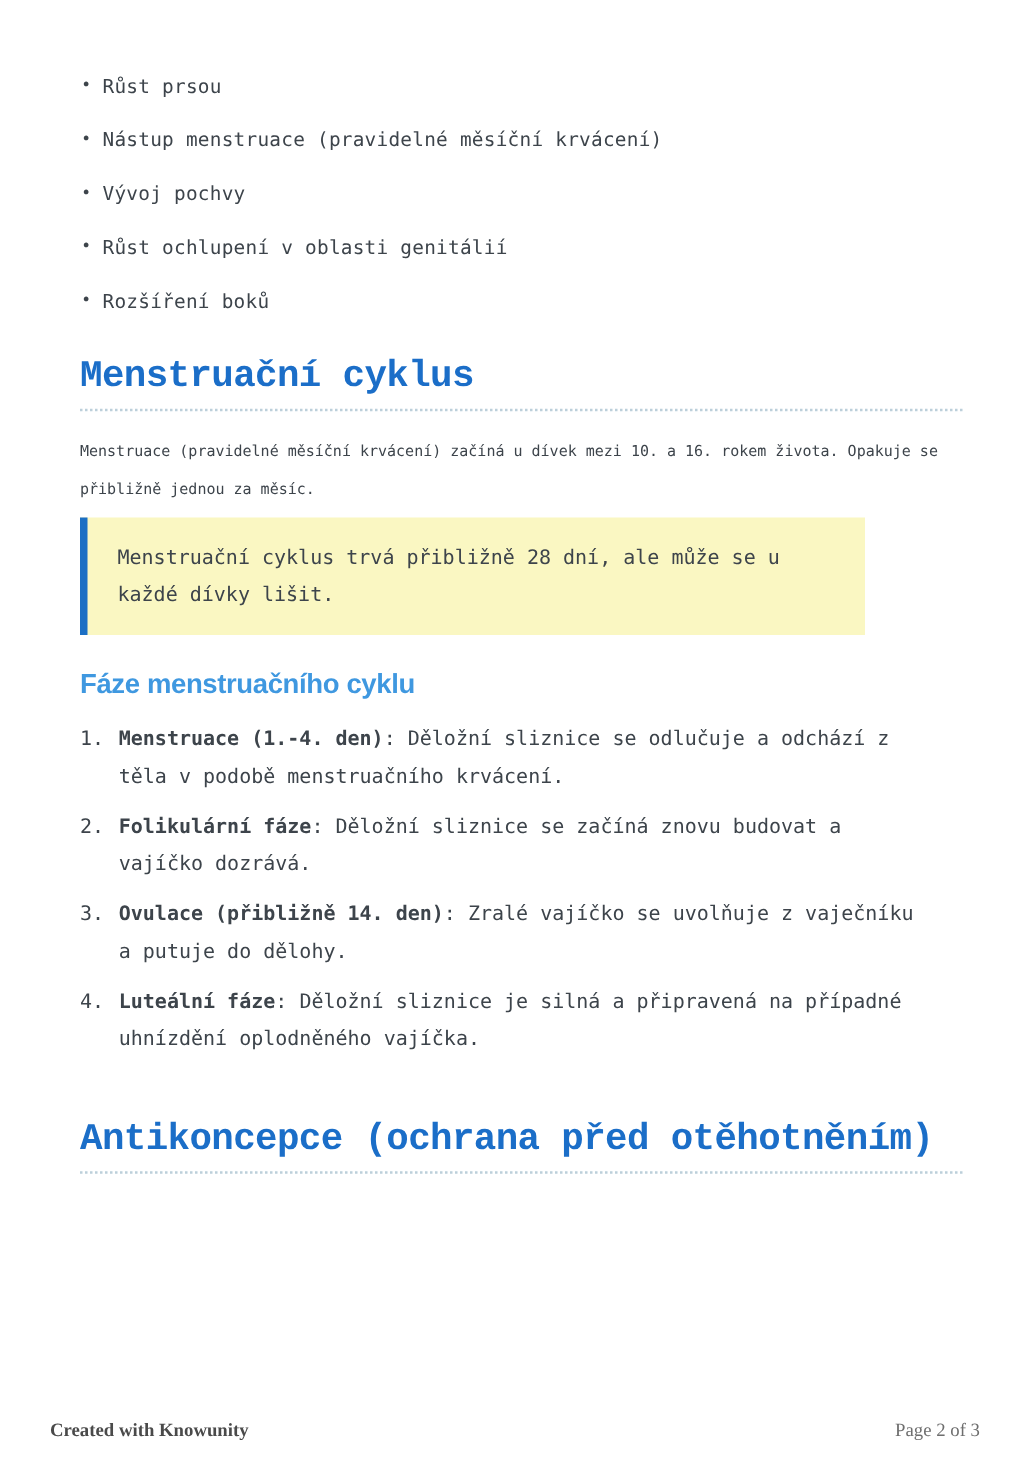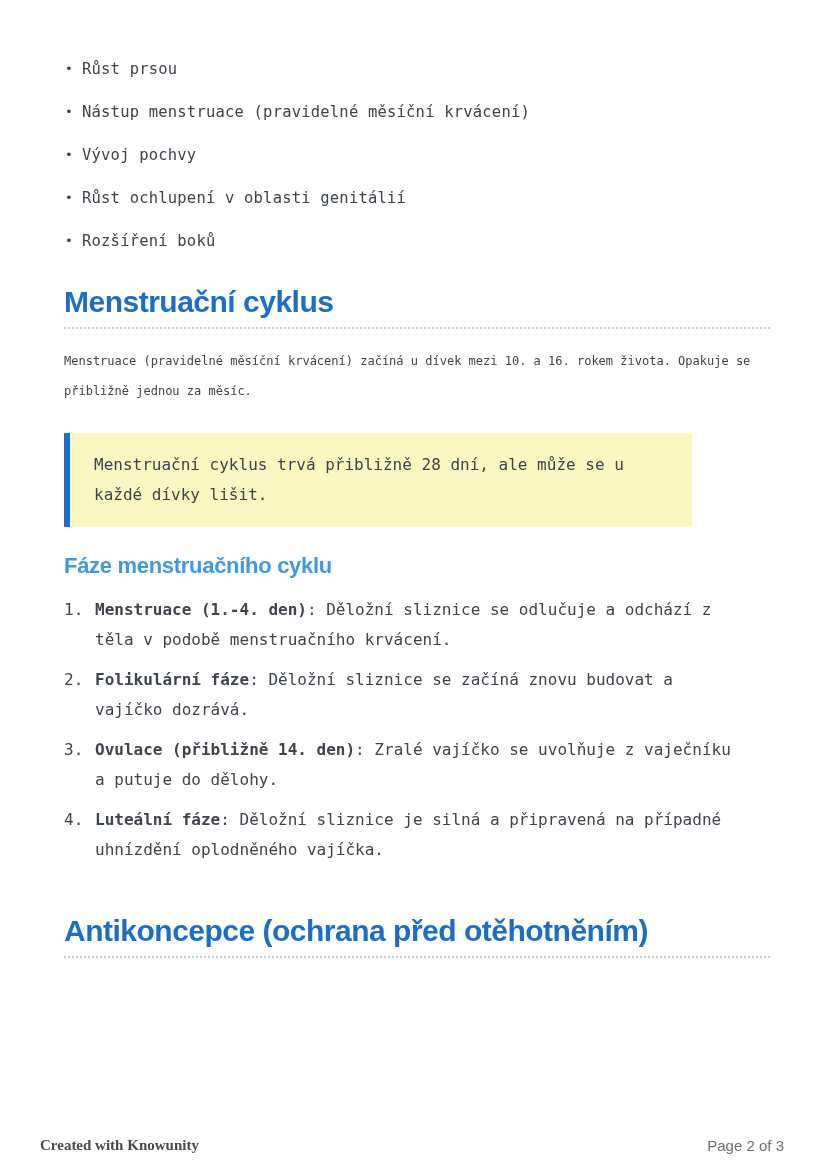--- a/index.html
+++ b/index.html
@@ -30,21 +30,21 @@
     letter-spacing:0.2px;
   }
   ul.bullets li .dot{
     position:absolute;
     left:-17px;top:0;
     font-size:13px;
     color:#3d444b;
   }
   
   h1.doc-h1{
-    font-family:Liberation Sans, sans-serif;
+    font-family:Liberation Mono, monospace;
     font-weight:bold;
     font-size:30px;
     line-height:36px;
     color:#1b6ec8;
     letter-spacing:-0.5px;
     margin:28px 0 0 0;
     padding-bottom:7px;
     border-bottom:2px dotted #bccfda;
   }
   h1.doc-h1.second{margin-top:48px;}
@@ -59,21 +59,21 @@
   }
   p.body-text{
     font-size:12px;
     line-height:30px;
     margin:17px 0 0 0;
     letter-spacing:0;
   }
   p.body-text.last{margin-top:18px;}
   
   .callout{
-    margin-top:27px;
+    margin-top:8px;
     background:#faf7c2;
     border-left:6px solid #1c6fc4;
     box-sizing:border-box;
     width:628px;
     padding:17px 24px 17px 24px;
   }
   .callout .callout-text{
     font-size:16px;
     line-height:30px;
     max-width:620px;
@@ -111,21 +111,21 @@
     justify-content:space-between;
     align-items:flex-start;
   }
   .footer .created{
     font-family:"Liberation Serif", serif;
     font-weight:bold;
     font-size:15px;
     color:#4a4a4a;
   }
   .footer .pagenum{
-    font-family:Liberation Sans, sans-serif;
+    font-family:Liberation Serif, serif;
     font-size:15px;
     color:#6e6e6e;
   }
 </style>
 </head>
 <body>
 
 <div class="page">
 
   <ul class="bullets" id="bullet-list">

